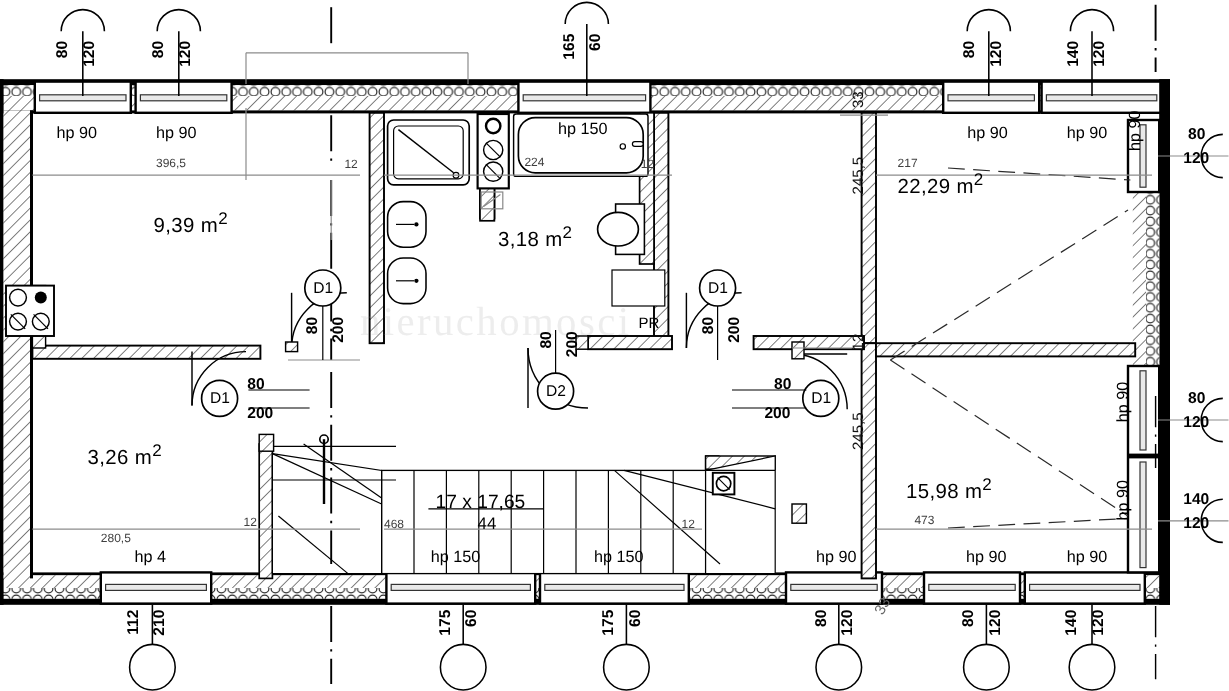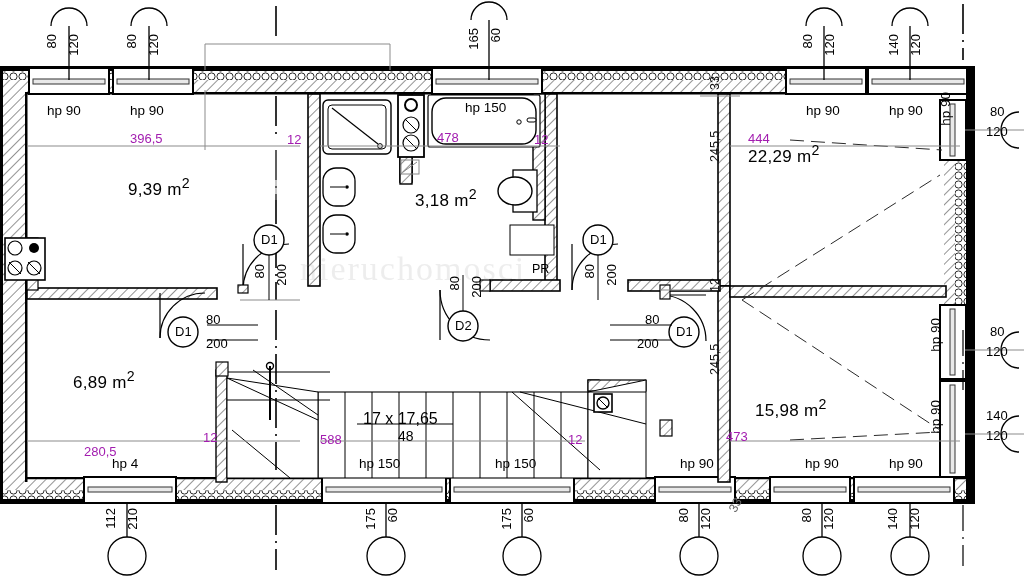--- a/index.html
+++ b/index.html
@@ -2,23 +2,23 @@
 <html><head>
 <meta charset="utf-8">
 <style>
   html,body{margin:0;padding:0;background:#ffffff;}
   body{font-family:"Liberation Sans",sans-serif;}
   #plan{position:relative;width:1024px;height:576px;background:#fff;overflow:hidden;}
   #plan svg{position:absolute;left:0;top:0;}
   .lbl{position:absolute;white-space:nowrap;color:#000;font-family:"Liberation Sans",sans-serif;}
   .area{font-size:17px;letter-spacing:.3px;}
   .hp{font-size:13.5px;}
-  .dim{font-size:13px;color:#a21caf;}
+  .dim{font-size:10px;color:#404040;}
   .dimv{font-size:12.5px;color:#111;transform-origin:0 0;}
-  .tag{font-size:13px;}
+  .tag{font-size:13px;font-weight:bold;}
   .vt{writing-mode:vertical-rl;transform:rotate(180deg);}
   .wm{position:absolute;left:300px;top:250px;width:420px;height:70px;
       font-size:34px;color:rgba(150,150,150,.17);letter-spacing:2px;
       font-family:"Liberation Serif",serif;}
 </style>
 </head>
 <body>
 
 <div id="plan">
 
@@ -327,41 +327,41 @@
     <g>
       <line x1="357" y1="424" x2="453" y2="424" stroke="#000" stroke-width="1.1"></line>
     </g>
   </svg>
 
   <div class="wm">nieruchomosci</div>
 
   <div class="lbl area" style="left:128px;top:175px"><span>9,39 m</span><sup>2</sup></div>
   <div class="lbl area" style="left:415px;top:186px"><span>3,18 m</span><sup>2</sup></div>
   <div class="lbl area" style="left:748px;top:142px"><span>22,29 m</span><sup>2</sup></div>
-  <div class="lbl area" style="left:73px;top:368px"><span>6,89 m</span><sup>2</sup></div>
+  <div class="lbl area" style="left:73px;top:368px"><span>3,26 m</span><sup>2</sup></div>
   <div class="lbl area" style="left:755px;top:396px"><span>15,98 m</span><sup>2</sup></div>
 
   <div class="lbl dim" style="left:130px;top:131px">396,5</div>
   <div class="lbl dim" style="left:287px;top:132px">12</div>
-  <div class="lbl dim" style="left:437px;top:130px">478</div>
+  <div class="lbl dim" style="left:437px;top:130px">224</div>
   <div class="lbl dim" style="left:534px;top:132px">12</div>
-  <div class="lbl dim" style="left:748px;top:131px">444</div>
+  <div class="lbl dim" style="left:748px;top:131px">217</div>
   <div class="lbl dim" style="left:84px;top:444px">280,5</div>
   <div class="lbl dim" style="left:203px;top:430px">12</div>
-  <div class="lbl dim" style="left:320px;top:432px">588</div>
+  <div class="lbl dim" style="left:320px;top:432px">468</div>
   <div class="lbl dim" style="left:568px;top:432px">12</div>
-  <div class="lbl dim" style="left:726px;top:429px">473</div>
+  <div class="lbl dim" style="left:762px;top:429px">473</div>
 
   <div class="lbl dimv vt" style="left:722px;top:90px">33</div>
   <div class="lbl dimv vt" style="left:722px;top:162px">245,5</div>
   <div class="lbl dimv vt" style="left:722px;top:292px">12</div>
   <div class="lbl dimv vt" style="left:722px;top:375px">245,5</div>
 
   <div class="lbl" style="left:363px;top:410px;font-size:16px">17 x 17,65</div>
-  <div class="lbl" style="left:398px;top:428px;font-size:14px">48</div>
+  <div class="lbl" style="left:398px;top:428px;font-size:14px">44</div>
 
   <div class="lbl" style="left:532px;top:262px;font-size:12.5px">PR</div>
 
   <div class="lbl hp" style="left:47px;top:103px">hp 90</div>
   <div class="lbl hp" style="left:130px;top:103px">hp 90</div>
   <div class="lbl hp" style="left:465px;top:100px">hp 150</div>
   <div class="lbl hp" style="left:806px;top:103px">hp 90</div>
   <div class="lbl hp" style="left:889px;top:103px">hp 90</div>
   <div class="lbl hp" style="left:112px;top:456px">hp 4</div>
   <div class="lbl hp" style="left:359px;top:456px">hp 150</div>

